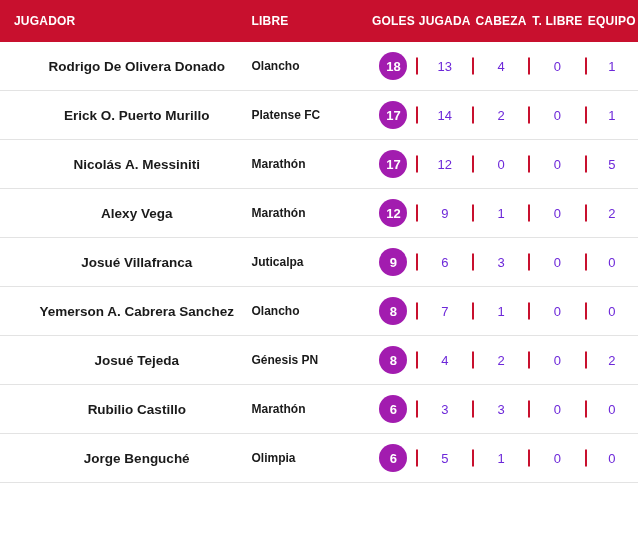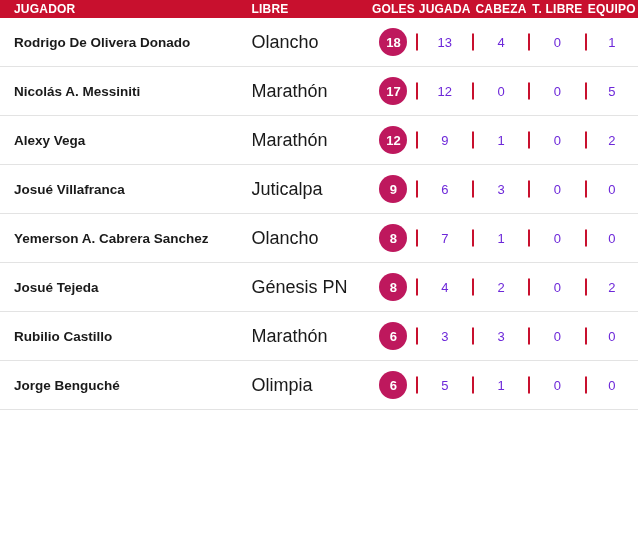--- a/index.html
+++ b/index.html
@@ -18,21 +18,21 @@
     width: 638px;
     border-collapse: collapse;
     table-layout: fixed;
   }
   thead th {
     background: #c8102e;
     color: #ffffff;
     font-size: 12px;
     font-weight: bold;
     letter-spacing: .2px;
-    height: 18px;
+    height: 42px;
     padding: 0;
     text-align: center;
     vertical-align: middle;
     white-space: nowrap;
   }
   thead th.th-player {
     text-align: left;
     padding-left: 14px;
     width: 228px;
   }
@@ -53,42 +53,42 @@
   tbody td {
     height: 48px;
     padding: 0;
     font-size: 13px;
     text-align: center;
     vertical-align: middle;
     color: #1a1a1a;
     position: relative;
   }
   td.player {
-    text-align: left;
-    padding-left: 14px;
+    text-align: center;
+    padding-left: 30px;
     font-weight: bold;
     font-size: 13.5px;
   }
   td.team {
     text-align: left;
     padding-left: 8px;
-    font-weight: normal;
-    font-size: 18px;
+    font-weight: bold;
+    font-size: 12px;
   }
   td.goals {
     position: relative;
   }
   .goal-badge {
     display: inline-flex;
     align-items: center;
     justify-content: center;
     width: 28px;
     height: 28px;
     border-radius: 50%;
-    background: #be185d;
+    background: #a21caf;
     color: #ffffff;
     font-size: 13px;
     font-weight: bold;
     line-height: 1;
   }
   
   td.sep::before {
     content: "";
     position: absolute;
     left: -1px;
@@ -123,20 +123,29 @@
     <tr>
       <td class="player">Rodrigo De Olivera Donado</td>
       <td class="team">Olancho</td>
       <td class="goals"><span class="goal-badge">18</span></td>
       <td class="num sep">13</td>
       <td class="num sep">4</td>
       <td class="num sep">0</td>
       <td class="num sep">1</td>
     </tr>
     <tr>
+      <td class="player">Erick O. Puerto Murillo</td>
+      <td class="team">Platense FC</td>
+      <td class="goals"><span class="goal-badge">17</span></td>
+      <td class="num sep">14</td>
+      <td class="num sep">2</td>
+      <td class="num sep">0</td>
+      <td class="num sep">1</td>
+    </tr>
+    <tr>
       <td class="player">Nicolás A. Messiniti</td>
       <td class="team">Marathón</td>
       <td class="goals"><span class="goal-badge">17</span></td>
       <td class="num sep">12</td>
       <td class="num sep">0</td>
       <td class="num sep">0</td>
       <td class="num sep">5</td>
     </tr>
     <tr>
       <td class="player">Alexy Vega</td>

